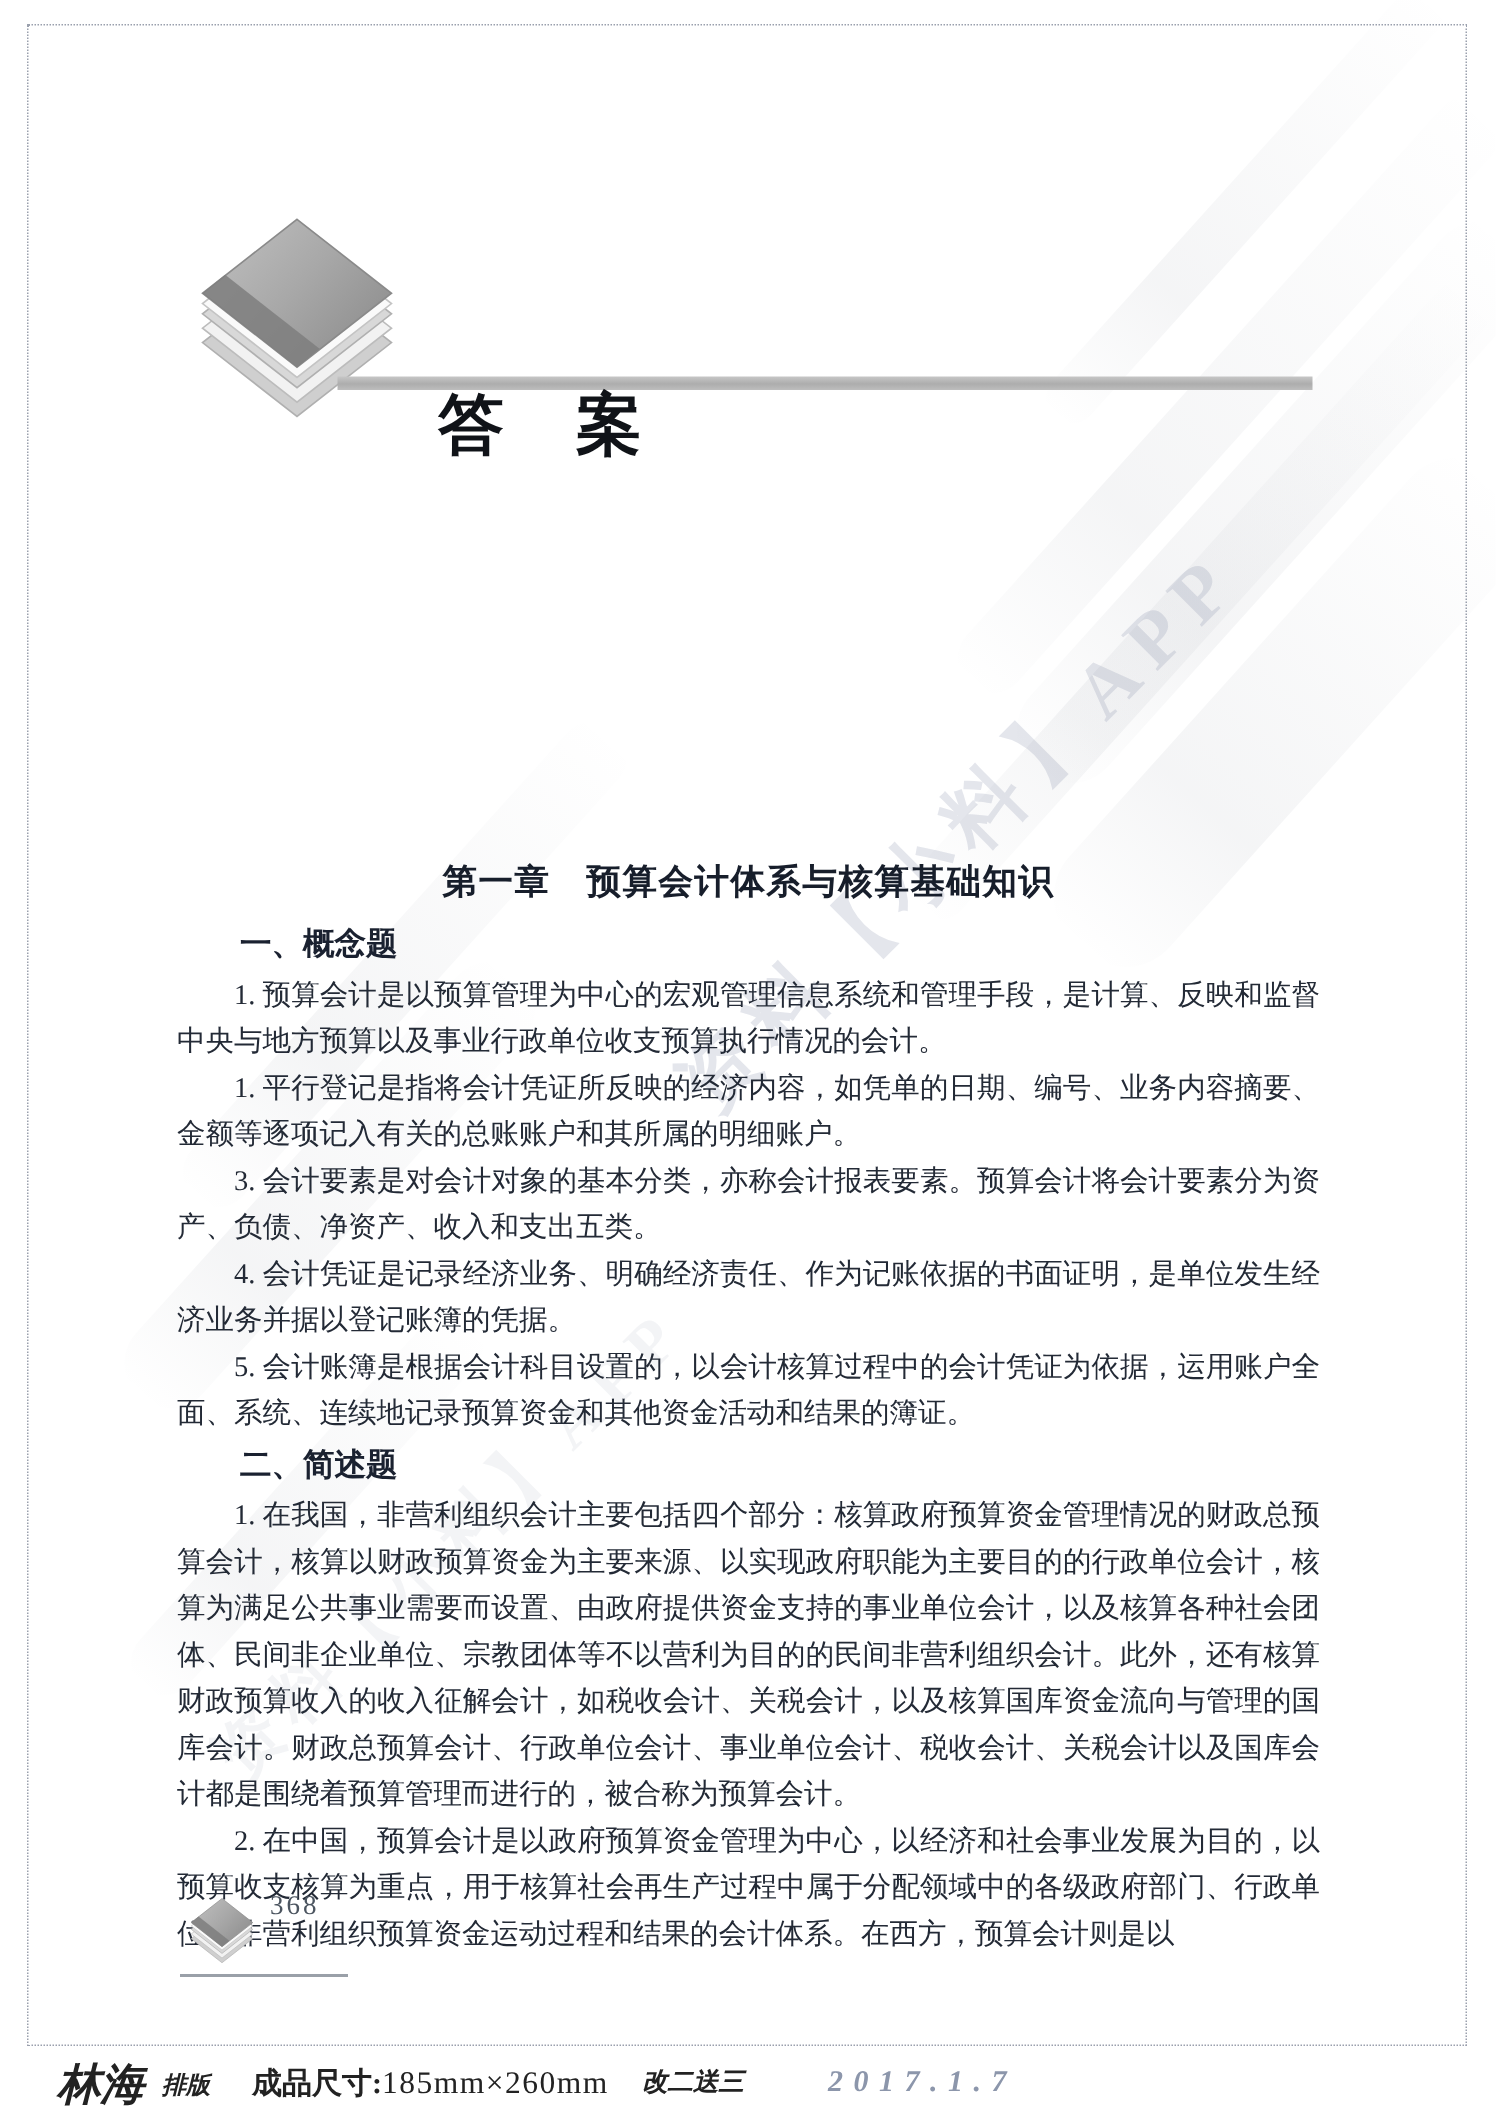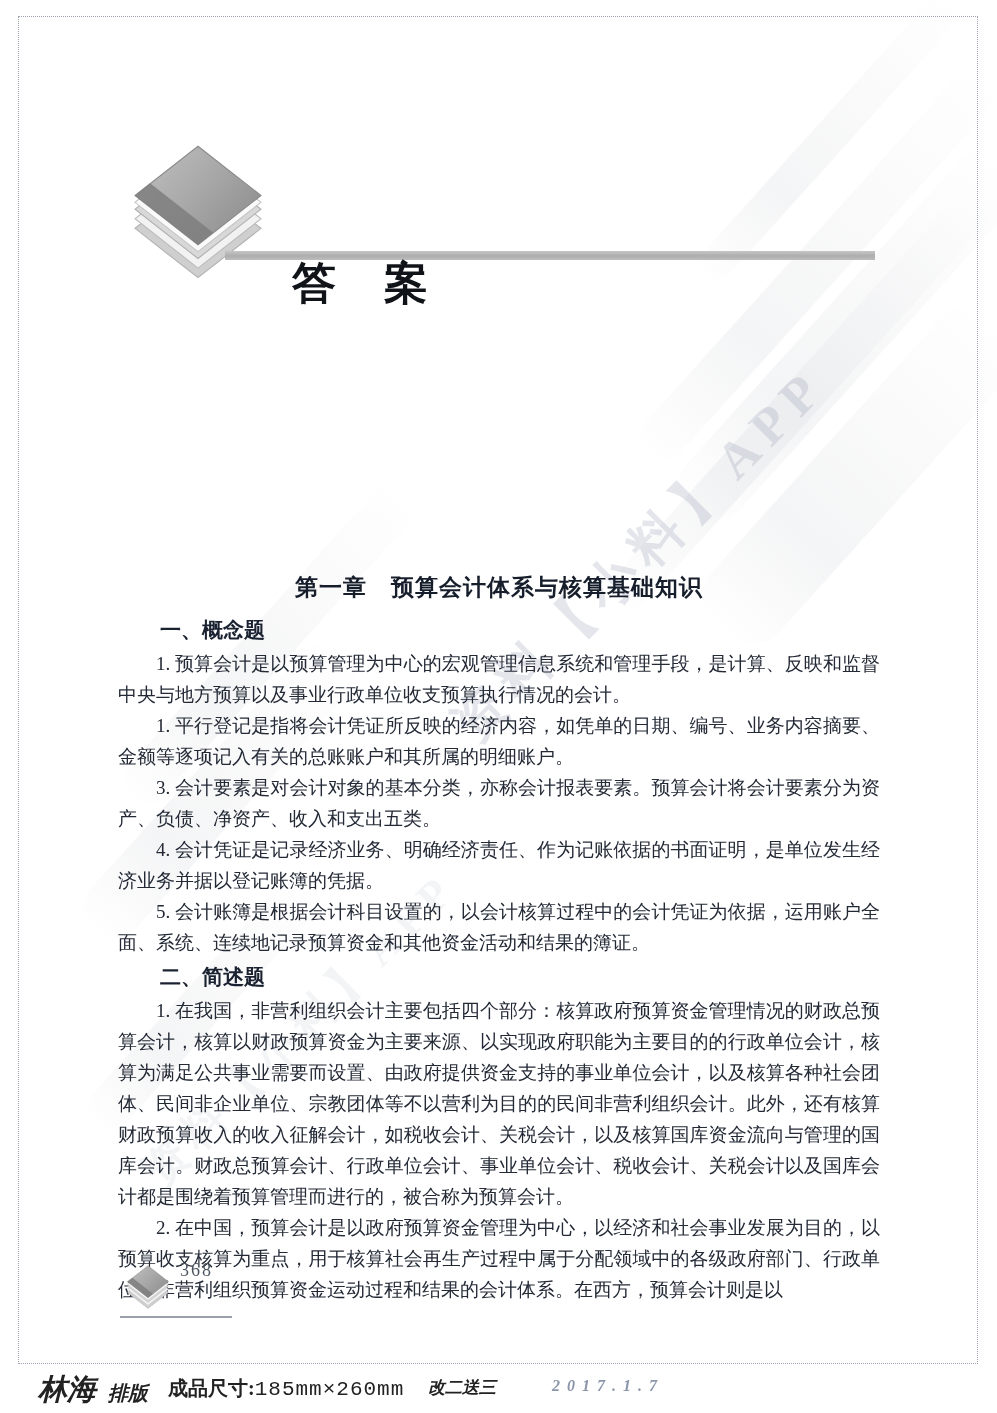--- a/index.html
+++ b/index.html
@@ -80,27 +80,27 @@
   }
   .pagenum-rule{
     position:absolute;left:120px;top:1316px;width:112px;height:2px;background:#9aa0a8;
   }
   
   .footer{
     position:absolute;left:0;top:1368px;width:804px;height:45px;
     font-family:"Liberation Serif","DejaVu Serif",serif;color:#222;
   }
   .typesetter-name{position:absolute;left:38px;top:2px;font-size:29px;font-weight:700;font-style:italic;}
-  .typesetter-role{position:absolute;left:108px;top:12px;font-size:20px;font-style:italic;font-weight:700;}
+  .typesetter-role{position:absolute;left:108px;top:12px;font-size:16px;font-style:italic;font-weight:700;}
   .size-group{position:absolute;left:168px;top:7px;font-size:21px;}
   .size-label{font-weight:700;font-size:20px;}
-  .size-value{font-family:Liberation Mono, monospace;letter-spacing:1px;}
+  .size-value{font-family:Liberation Serif, serif;letter-spacing:1px;}
   .revision-note{position:absolute;left:428px;top:8px;font-size:17px;font-style:italic;font-weight:700;}
   .proof-date{
-    position:absolute;left:552px;top:9px;font-size:16px;font-style:italic;
+    position:absolute;left:552px;top:9px;font-size:20px;font-style:italic;
     color:#8c96ab;letter-spacing:7px;font-weight:700;
   }
 </style>
 </head>
 <body>
 
 <div class="page-border"></div>
 
 <div class="streak s8"></div>
 <div class="streak s1"></div>

